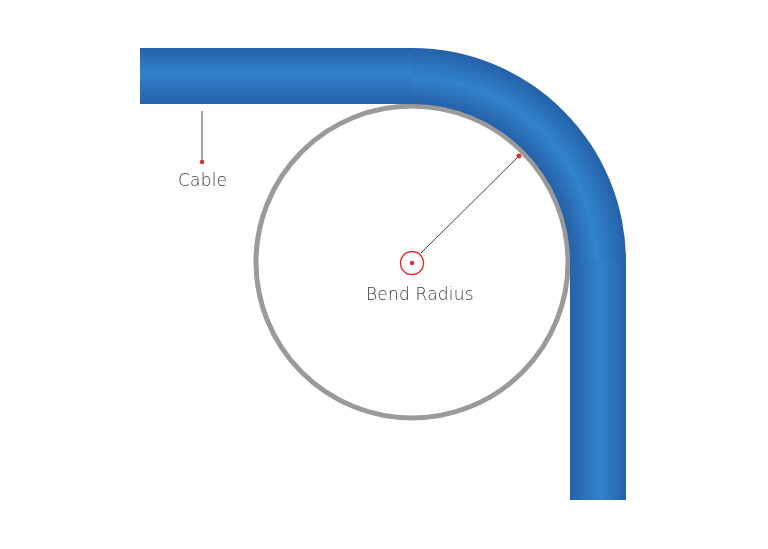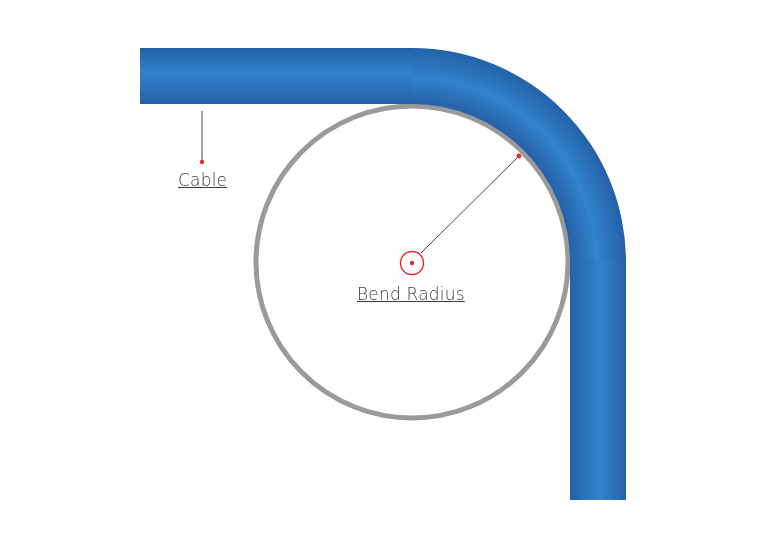--- a/index.html
+++ b/index.html
@@ -1,18 +1,18 @@
 <!DOCTYPE html>
 <html><head>
 <meta charset="utf-8">
 <style>
   html, body { margin: 0; padding: 0; background: #ffffff; }
   body { width: 768px; height: 549px; position: relative; overflow: hidden; font-family: "DejaVu Sans", sans-serif; }
   svg { position: absolute; left: 0; top: 0; }
-  .label { position: absolute; font-family: "DejaVu Sans", sans-serif; font-size: 17px; color: #3a3a3a; white-space: nowrap; font-weight: 300; letter-spacing: 0.2px; text-decoration: underline; }
+  .label { position: absolute; font-family: "DejaVu Sans", sans-serif; font-size: 17px; color: #3a3a3a; white-space: nowrap; font-weight: 300; letter-spacing: 0.2px; }
 </style>
 </head>
 <body>
 
 <svg width="768" height="549" viewBox="0 0 768 549">
   <defs>
     <linearGradient id="hGrad" x1="0" y1="0" x2="0" y2="1">
       <stop offset="0" stop-color="#2560a6"></stop>
       <stop offset="0.45" stop-color="#3183cc"></stop>
       <stop offset="1" stop-color="#2461a8"></stop>
@@ -40,13 +40,13 @@
   <line x1="202" y1="111" x2="202" y2="162" stroke="#444" stroke-width="1"></line>
   <circle cx="202" cy="162" r="2.2" fill="#e8262d"></circle>
 
   <line x1="421" y1="253" x2="519" y2="156" stroke="#444" stroke-width="1"></line>
   <circle cx="519" cy="156" r="2.4" fill="#e8262d"></circle>
   <circle cx="412" cy="263" r="11.5" fill="#ffffff" stroke="#e8262d" stroke-width="1.4"></circle>
   <circle cx="412" cy="263" r="2.2" fill="#e8262d"></circle>
 </svg>
 
 <div class="label" style="left:178px; top:170px;">Cable</div>
-<div class="label" style="left:357px; top:284px;">Bend Radius</div>
+<div class="label" style="left:366px; top:284px;">Bend Radius</div>
 
 </body></html>

